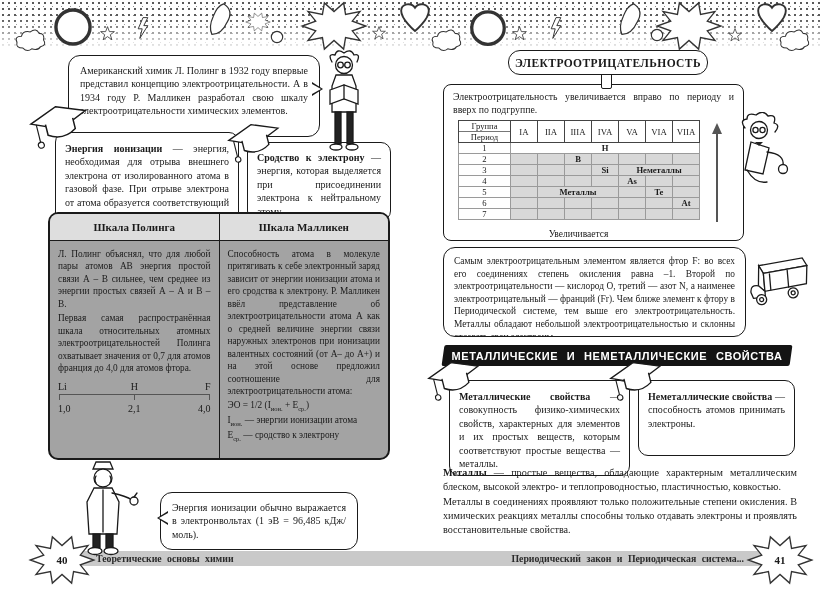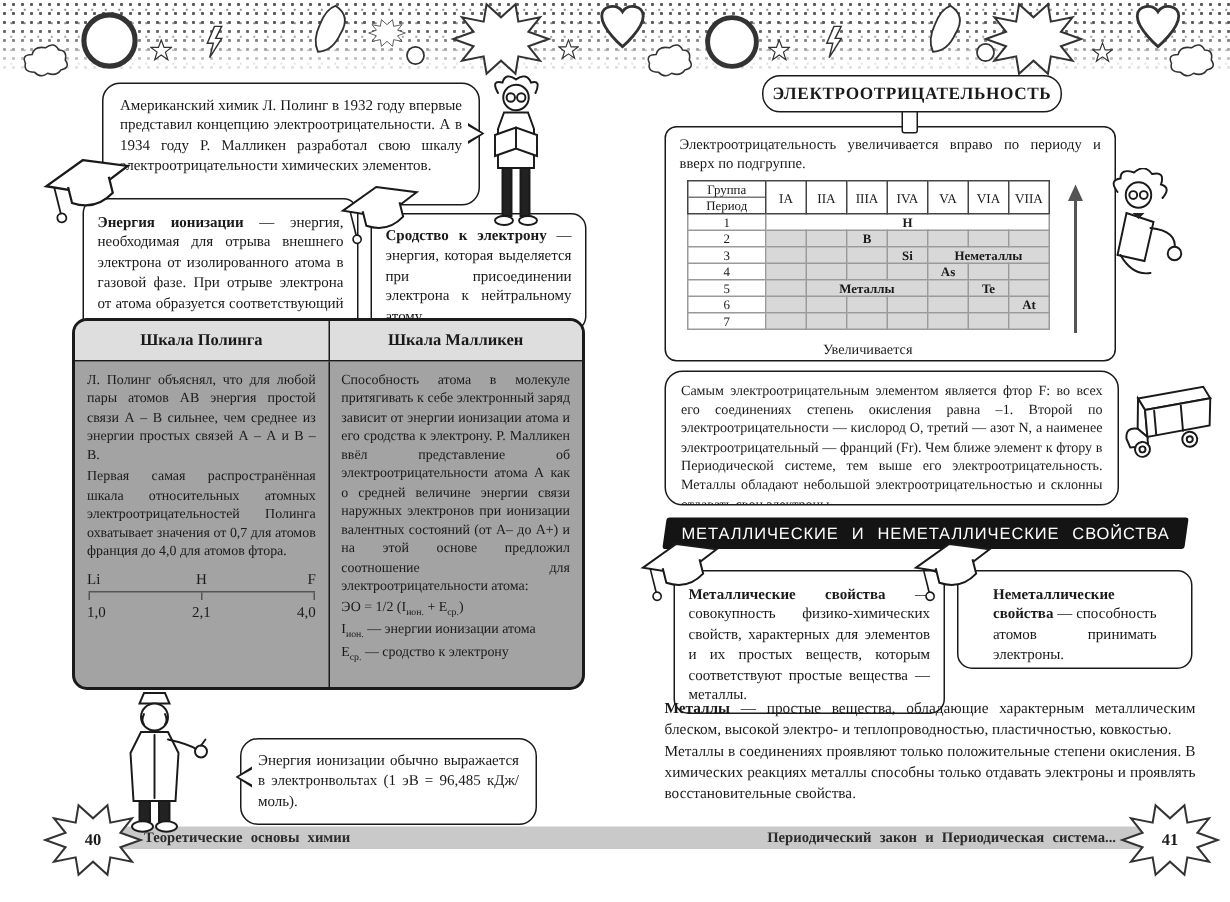--- a/index.html
+++ b/index.html
@@ -60,21 +60,21 @@
   .ptable .pnum{background:#fff;}
   .ptable .g{background:#d8d8d8;}
   .ptable .el{font-weight:bold;}
   .ptable .lbl{font-weight:bold;font-size:8.6px;}
   .ptable tr:first-child td{border-color:#444;}
   .ptable{border:1.4px solid #222;}
   .inc-wrap{margin:3px 0 0 14px;width:241px;text-align:center;font-size:9.5px;}
   .banner-wrap{position:absolute;left:443px;top:345px;width:348px;height:21px;z-index:2;}
   .banner-bg{position:absolute;inset:0;background:#141414;transform:skewX(-8deg);border-radius:2px;}
   .banner-txt{position:absolute;inset:0;display:flex;align-items:center;justify-content:center;
-     color:#fff;font-family:"Liberation Sans","DejaVu Sans",sans-serif;font-weight:normal;font-size:11px;
+     color:#fff;font-family:"Liberation Sans","DejaVu Sans",sans-serif;font-weight:bold;font-size:11px;
      letter-spacing:0.6px;word-spacing:5px;}
   
   .footer-bar{position:absolute;left:58px;top:551px;width:716px;height:15px;background:#c9c9c9;}
   .footer-txt{position:absolute;top:552.5px;font-size:9.8px;font-weight:bold;color:#2b2b2b;word-spacing:3px;}
   .badge{position:absolute;width:68px;height:52px;z-index:3;}
   .badge svg{position:absolute;inset:0;}
   .badge span{position:absolute;inset:0;display:flex;align-items:center;justify-content:center;
      font-size:11px;font-weight:bold;}
   .figure{position:absolute;z-index:2;}
   .cap{position:absolute;z-index:3;transform:rotate(-14deg);}
@@ -464,21 +464,21 @@
   </div>
   <div class="rbox jtext" style="left:449px;top:380px;width:181px;height:96px;padding:9px 9px;font-size:10px;">
     <span class="bterm">Металлические свойства</span><span> — совокупность физико-химических свойств, характерных для элементов и их простых веществ, которым соответствуют простые вещества — металлы.</span>
   </div>
 
   <div class="cap" style="left:610px;top:360px;">
     <svg width="56" height="42">
         <use href="#sym-cap"></use>
       </svg>
   </div>
-  <div class="rbox jtext" style="left:638px;top:380px;width:157px;height:66px;padding:9px 23px;font-size:10px;">
+  <div class="rbox jtext" style="left:638px;top:380px;width:157px;height:76px;padding:9px 9px;font-size:10px;">
     <span class="bterm">Неметаллические свойства</span><span> — способность атомов принимать электроны.</span>
   </div>
 
   <div style="position:absolute;left:443px;top:466px;width:354px;font-size:10.2px;" class="jtext">
     <p style="margin:0;"><span class="bterm">Металлы</span><span> — простые вещества, обладающие характерным металлическим блеском, высокой электро- и теплопроводностью, пластичностью, ковкостью.</span></p>
     <p style="margin:2px 0 0 0;">Металлы в соединениях проявляют только положительные степени окисления. В химических реакциях металлы способны только отдавать электроны и проявлять восстановительные свойства.</p>
   </div>
 
   <div class="footer-bar"></div>
   <div class="footer-txt" style="left:96px;">Теоретические основы химии</div>

